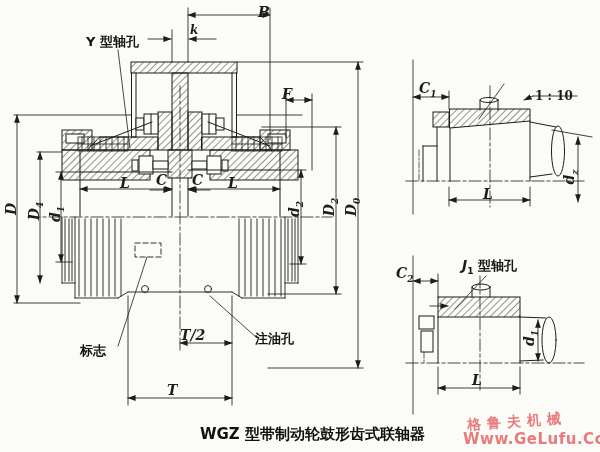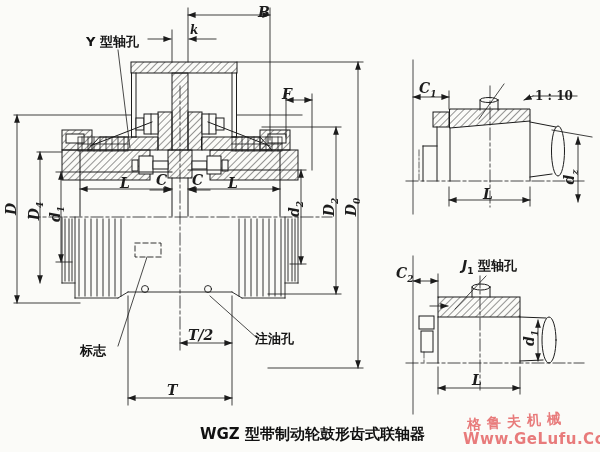--- a/index.html
+++ b/index.html
@@ -288,21 +288,21 @@
   <div class="lbl" style="left:120px;top:176px;">L</div>
   <div class="lbl" style="left:156px;top:173px;">C</div>
   <div class="lbl" style="left:192px;top:173px;">C</div>
   <div class="lbl" style="left:228px;top:176px;">L</div>
 
   <div class="lbl rot" style="left:277px;top:201px;"><span>d</span><sub>2</sub></div>
   <div class="lbl rot" style="left:312px;top:199px;"><span>D</span><sub>2</sub></div>
   <div class="lbl rot" style="left:334px;top:199px;"><span>D</span><sub>0</sub></div>
 
   <div class="cn" style="left:80px;top:344px;">标志</div>
-  <div class="lbl" style="left:188px;top:328px;text-align:right;">T/2</div>
+  <div class="lbl" style="left:180px;top:328px;text-align:right;">T/2</div>
   <div class="cn" style="left:255px;top:332px;">注油孔</div>
   <div class="lbl" style="left:167px;top:383px;">T</div>
 
   <div class="lbl" style="left:419px;top:81px;"><span>C</span><sub>1</sub></div>
   <div class="lbl small" style="left:535px;top:81px;font-style:normal;margin-top:8px;">1 : 10</div>
   <div class="lbl" style="left:483px;top:187px;">L</div>
   <div class="lbl rot" style="left:552px;top:169px;"><span>d</span><sub>z</sub></div>
 
   <div class="lbl" style="left:396px;top:266px;"><span>C</span><sub>2</sub></div>
   <div class="cn" style="left:462px;top:258px;"><span class="lbl" style="position:static">J</span><sub>1</sub><span> 型轴孔</span></div>

